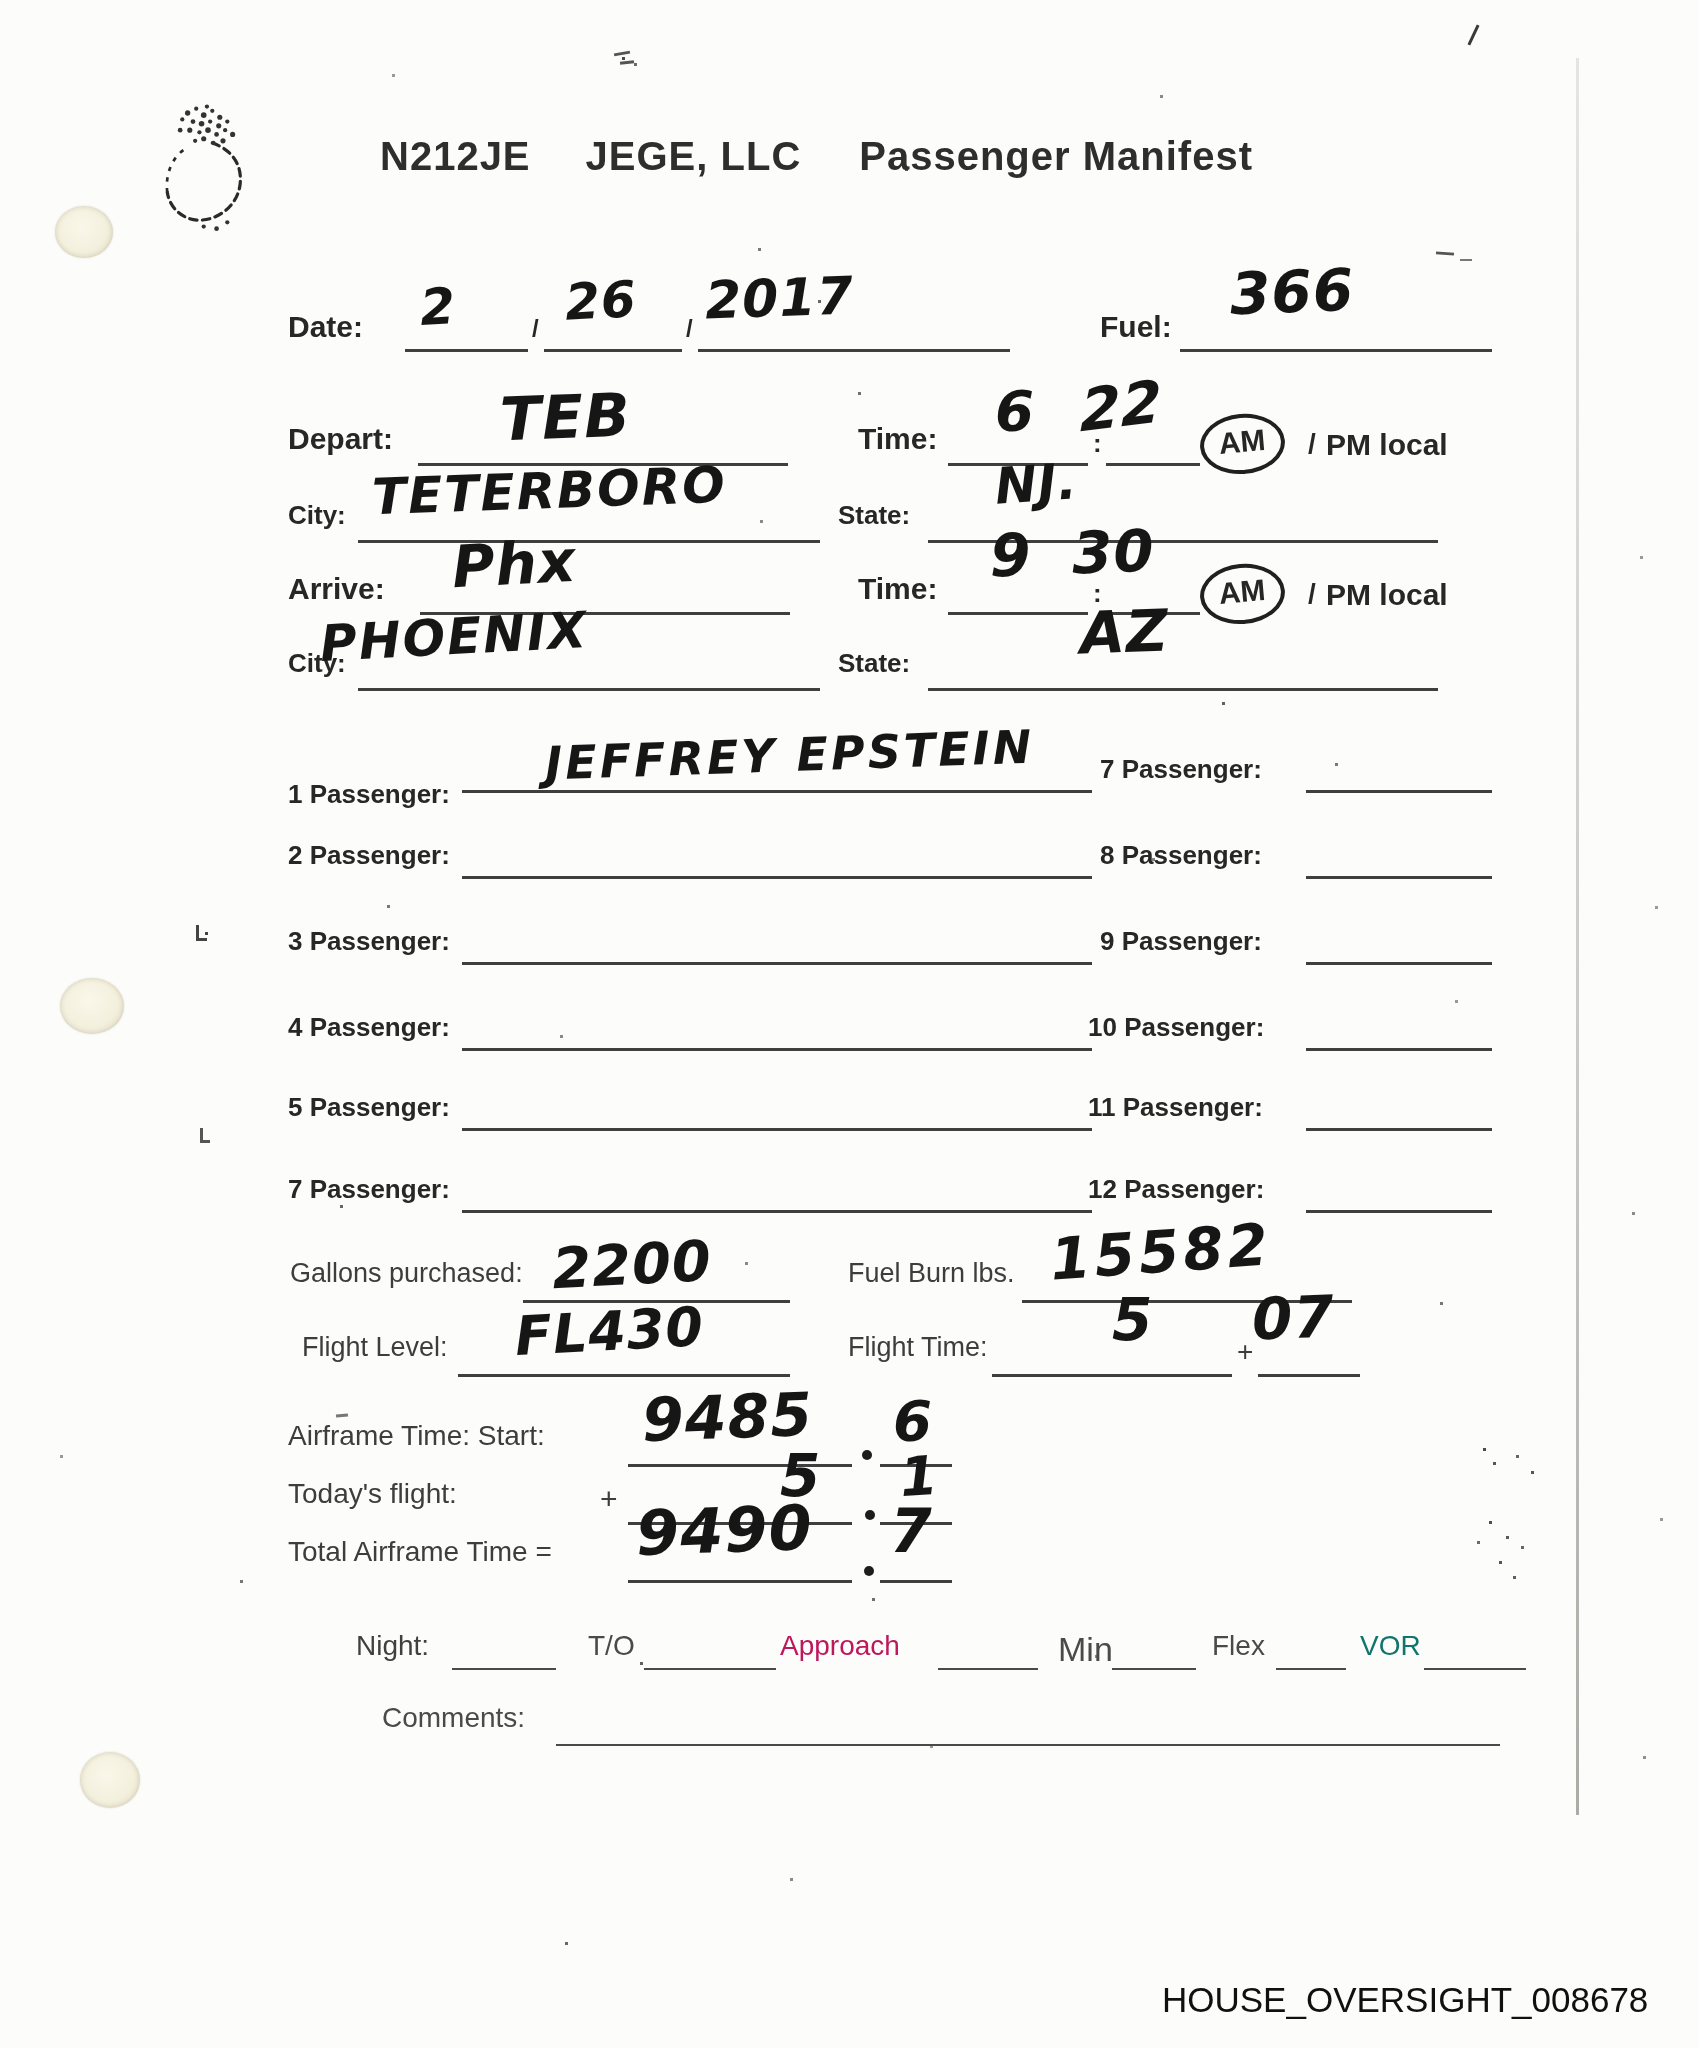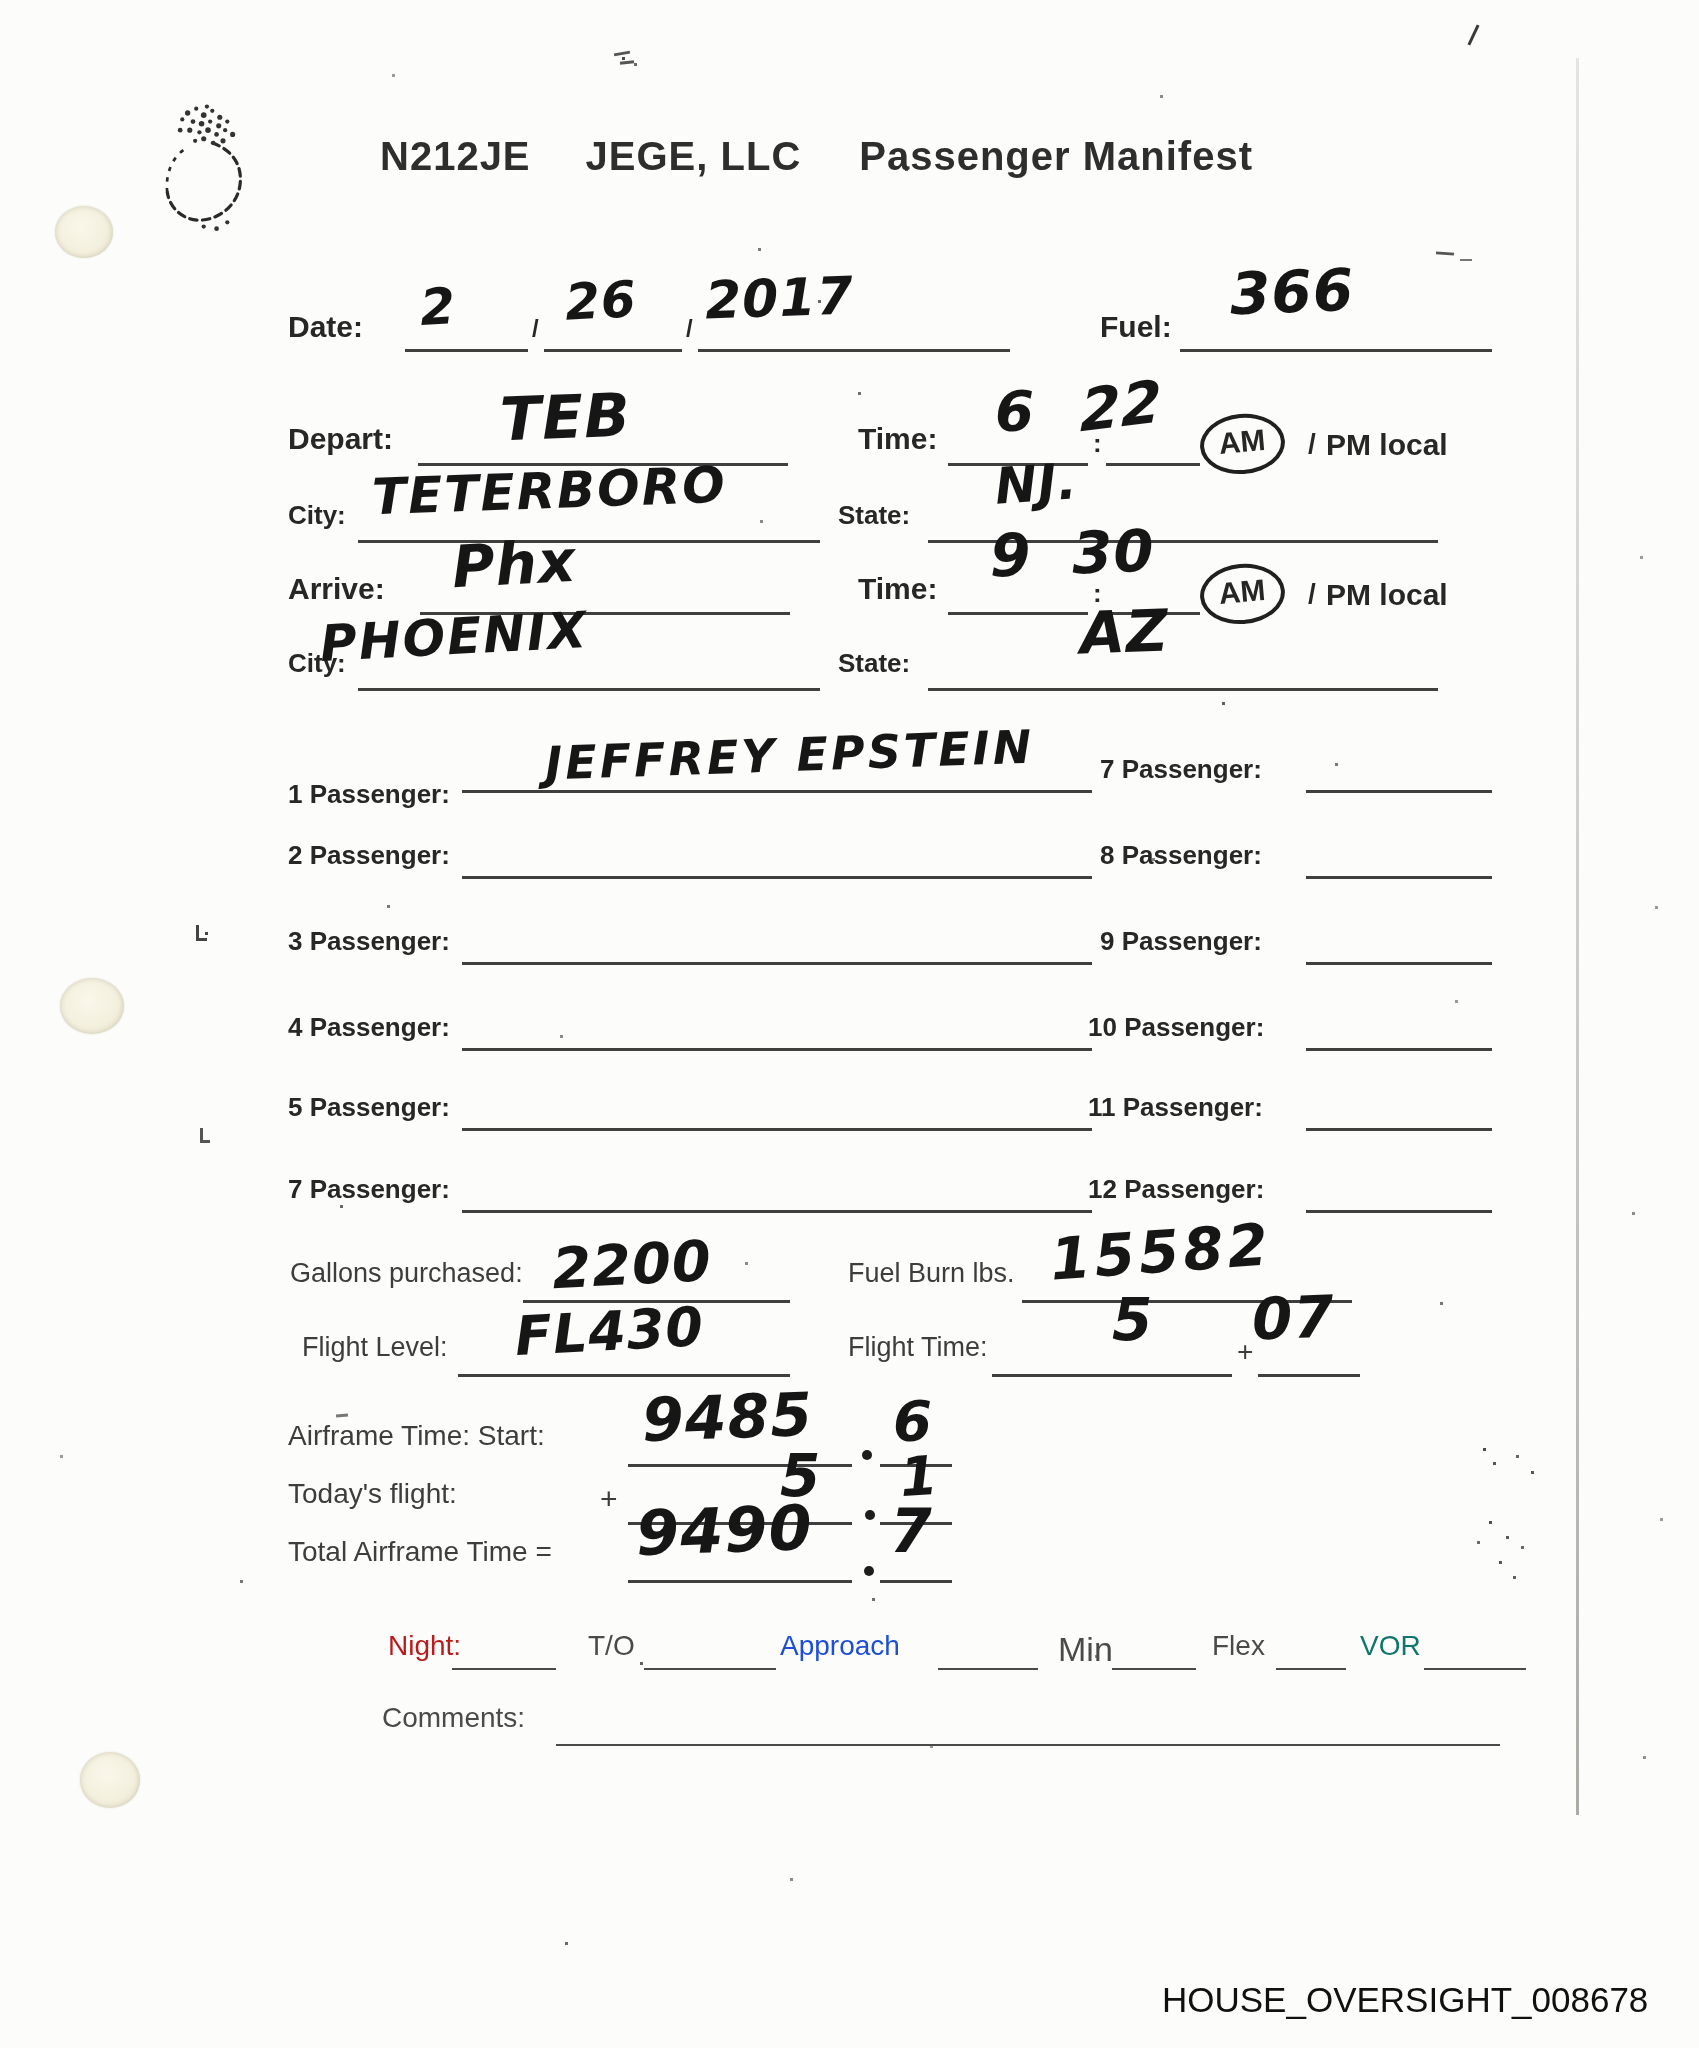--- a/index.html
+++ b/index.html
@@ -207,25 +207,25 @@
   <span class="abs hw" style="left:780px;top:1442px;font-size:58px;">5</span>
   <span class="abs hw" style="left:900px;top:1445px;font-size:54px;transform:rotate(-4deg);">1</span>
 
   <span class="abs lblR" style="left:288px;top:1536px;font-size:28px;">Total Airframe Time =</span>
   <div class="abs line" style="left:628px;top:1580px;width:224px;"></div>
   <div class="abs dot" style="left:864px;top:1566px;"></div>
   <div class="abs line" style="left:880px;top:1580px;width:72px;"></div>
   <span class="abs hw" style="left:636px;top:1494px;font-size:62px;transform:rotate(-2deg);">9490</span>
   <span class="abs hw" style="left:890px;top:1496px;font-size:60px;">7</span>
 
-  <span class="abs lblR" style="left:356px;top:1630px;font-size:28px;color:#b91c1c;margin-left:32px;">Night:</span>
+  <span class="abs lblR" style="left:356px;top:1630px;font-size:28px;color:#404040;">Night:</span>
   <div class="abs thin" style="left:452px;top:1668px;width:104px;"></div>
   <span class="abs lblR" style="left:588px;top:1630px;font-size:28px;color:#4a4a4a;">T/O</span>
   <div class="abs thin" style="left:644px;top:1668px;width:132px;"></div>
-  <span class="abs lblR" style="left:780px;top:1630px;font-size:28px;color:#1d4ed8;">Approach</span>
+  <span class="abs lblR" style="left:780px;top:1630px;font-size:28px;color:#be185d;">Approach</span>
   <div class="abs thin" style="left:938px;top:1668px;width:100px;"></div>
   <span class="abs lblR" style="left:1058px;top:1630px;font-size:34px;color:#4a4a4a;">Min</span>
   <div class="abs thin" style="left:1112px;top:1668px;width:84px;"></div>
   <span class="abs lblR" style="left:1212px;top:1630px;font-size:28px;color:#4a4a4a;">Flex</span>
   <div class="abs thin" style="left:1276px;top:1668px;width:70px;"></div>
   <span class="abs lblR" style="left:1360px;top:1630px;font-size:28px;color:#0f766e;">VOR</span>
   <div class="abs thin" style="left:1424px;top:1668px;width:102px;"></div>
   <span class="abs lblR" style="left:382px;top:1702px;font-size:28px;color:#4a4a4a;">Comments:</span>
   <div class="abs thin" style="left:556px;top:1744px;width:944px;"></div>
 

